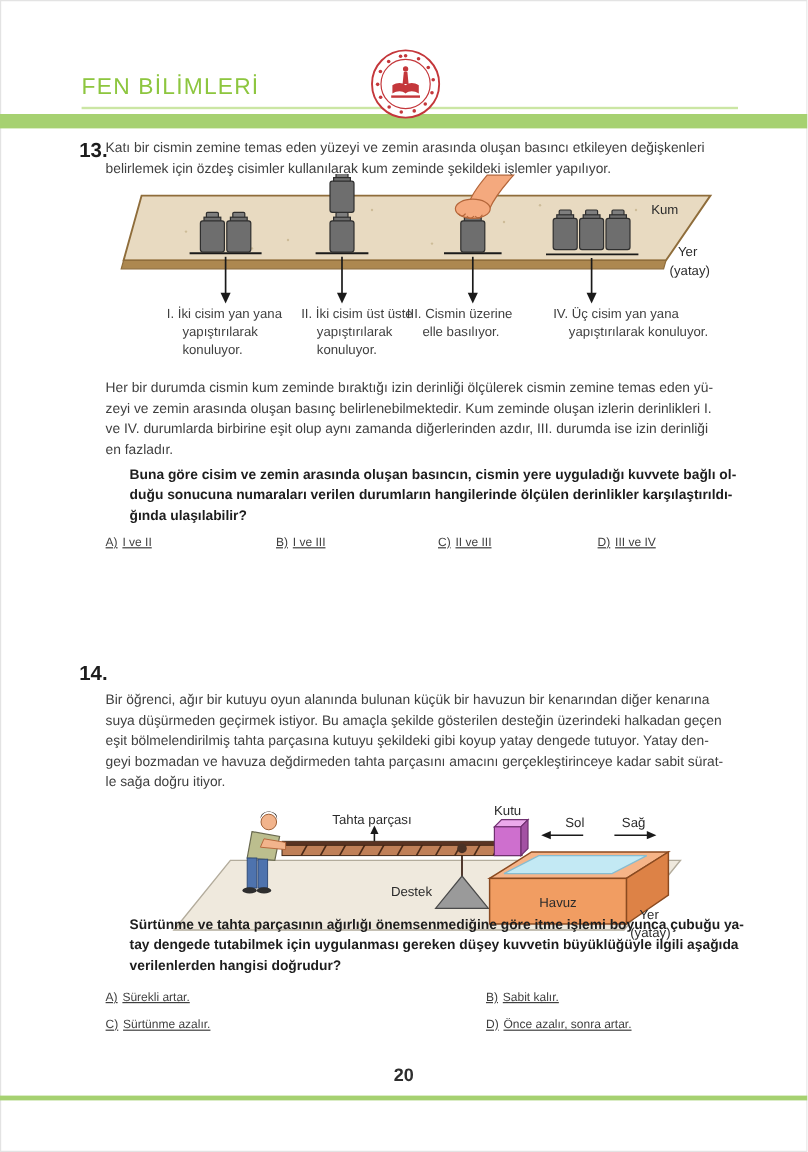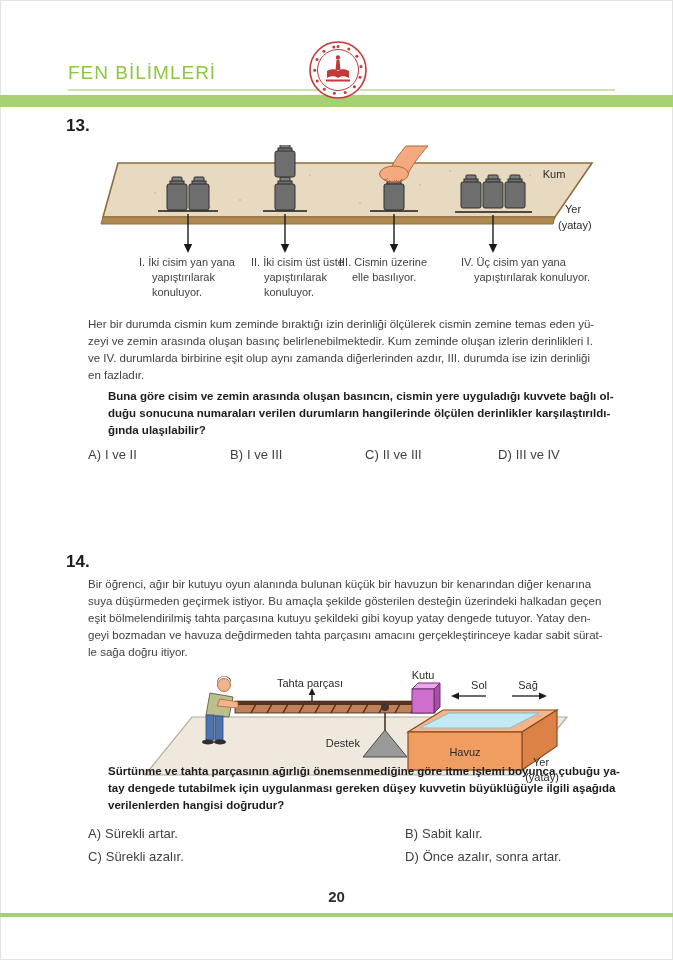--- a/index.html
+++ b/index.html
@@ -11,21 +11,21 @@
   .title-underline{left:68px;top:89px;width:547px;height:2px;background:#CBE6A4;}
   .green-bar{left:0;top:95px;width:673px;height:12px;background:#A6D171;}
   .footer-bar{left:0;top:913px;width:673px;height:4px;background:#A6D171;}
   .page-num{left:0;top:888px;width:673px;text-align:center;font-size:15px;font-weight:bold;color:#2e2e2e;}
   .emblem{left:309px;top:40px;width:58px;height:60px;}
   .q-num{font-size:17px;font-weight:bold;color:#1d1d1d;}
   .txt{font-size:11.5px;line-height:17px;color:#3f3f3f;white-space:pre-line;}
   .txt.bold{font-weight:bold;color:#1d1d1d;margin-left:20px;}
   .case-label{font-size:11px;line-height:15px;color:#3f3f3f;white-space:pre-line;
               padding-left:13px;text-indent:-13px;}
-  .opt{font-size:13px;color:#3f3f3f;}
+  .opt{font-size:10px;color:#3f3f3f;text-decoration:underline;}
   .opt .lab{margin-right:4px;}
   svg text{font-family:"Liberation Sans",sans-serif;fill:#2b2b2b;}
 </style>
 </head>
 <body>
 
 <div class="page">
 
   <div class="abs title">FEN BİLİMLERİ</div>
   <div class="abs title-underline"></div>
@@ -54,20 +54,22 @@
       <g fill="#C4373B">
         <circle cx="29" cy="17.5" r="2.2"></circle>
         <path d="M27.5 20 L30.5 20 L31.5 30 L26.5 30 Z"></path>
         <path d="M18 31 C22 28.5 26 28.5 29 31 C32 28.5 36 28.5 40 31 L40 38 C36 35.5 32 35.5 29 38 C26 35.5 22 35.5 18 38 Z"></path>
         <rect x="17" y="39.5" width="24" height="2"></rect>
       </g>
     </svg>
   </div>
 
   <div class="abs q-num" style="left:66px;top:116px;">13.</div>
+  <div class="abs txt" style="left:88px;top:116px;width:528px;">Katı bir cismin zemine temas eden yüzeyi ve zemin arasında oluşan basıncı etkileyen değişkenleri
+belirlemek için özdeş cisimler kullanılarak kum zeminde şekildeki işlemler yapılıyor.</div>
 
   <div class="abs" style="left:60px;top:145px;width:560px;height:110px;">
     <svg width="560" height="110" viewBox="0 0 560 110">
 
       <polygon points="58,18 532,18 495,72 43,72" fill="#E8DAC1" stroke="#8F6D3B" stroke-width="1.6"></polygon>
       <polygon points="43,72 495,72 493,79 41,79" fill="#AD8850" stroke="#8F6D3B" stroke-width="1"></polygon>
       <g fill="#CDBC98">
         <circle cx="120" cy="35" r="1"></circle>
           <circle cx="180" cy="55" r="1"></circle>
           <circle cx="250" cy="30" r="1"></circle>
@@ -244,20 +246,20 @@
     </svg>
   </div>
 
   <div class="abs txt bold" style="left:88px;top:763px;width:530px;">Sürtünme ve tahta parçasının ağırlığı önemsenmediğine göre itme işlemi boyunca çubuğu ya-
 tay dengede tutabilmek için uygulanması gereken düşey kuvvetin büyüklüğüyle ilgili aşağıda
 verilenlerden hangisi doğrudur?</div>
 
   <div class="abs" style="left:88px;top:826px;width:530px;height:44px;">
     <span class="abs opt" style="left:0;top:0;"><span class="lab">A)</span><span>Sürekli artar.</span></span>
     <span class="abs opt" style="left:317px;top:0;"><span class="lab">B)</span><span>Sabit kalır.</span></span>
-    <span class="abs opt" style="left:0;top:23px;"><span class="lab">C)</span><span>Sürekli azalır.</span></span>
+    <span class="abs opt" style="left:0;top:23px;"><span class="lab">C)</span><span>Sürtünme azalır.</span></span>
     <span class="abs opt" style="left:317px;top:23px;"><span class="lab">D)</span><span>Önce azalır, sonra artar.</span></span>
   </div>
 
   <div class="abs page-num">20</div>
   <div class="abs footer-bar"></div>
 
 </div>
 
 </body></html>

